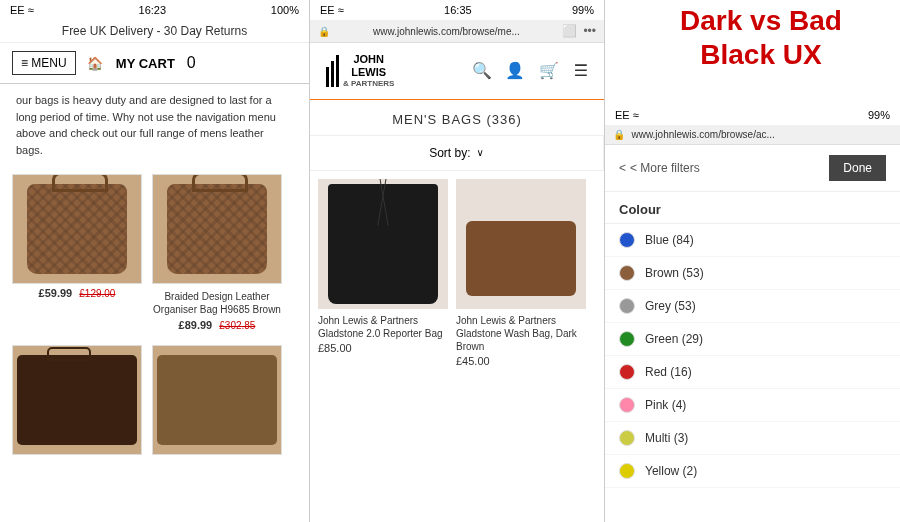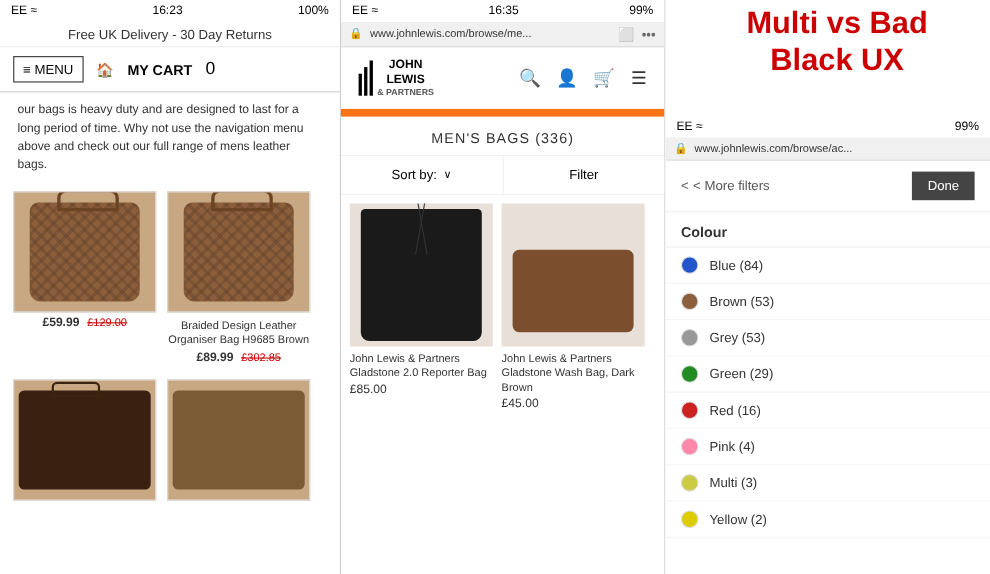--- a/index.html
+++ b/index.html
@@ -181,29 +181,29 @@
     }
     .phone-middle .browser-bar {
       background: #f0f0f0;
       display: flex;
       align-items: center;
       padding: 4px 8px;
       gap: 6px;
       border-bottom: 1px solid #ddd;
     }
     .lock-icon { font-size: 10px; color: #4CAF50; }
-    .url-text { font-size: 10px; color: #333; flex: 1; }
+    .url-text { font-size: 10px; color: #333; flex: 1; text-align: center; }
     .browser-icons { display: flex; gap: 6px; font-size: 12px; color: #666; }
 
     .phone-middle .store-header {
       display: flex;
       align-items: center;
       justify-content: space-between;
       padding: 10px 16px;
-      border-bottom: 7px solid #f97316;
+      border-bottom: 1px solid #f97316;
     }
     .jl-logo {
       display: flex;
       align-items: center;
       gap: 4px;
     }
     .jl-bars {
       display: flex;
       gap: 2px;
       align-items: flex-end;
@@ -476,23 +476,20 @@
     </div>
   </div>
 
   <div class="category-title">MEN'S BAGS (336)</div>
 
   <div class="sort-filter">
     <button class="sort-btn">
       <span>Sort by:</span>
       <span class="chevron">∨</span>
     </button>
-    <button class="filter-btn">
-      <span>Filter</span>
-    </button>
   </div>
 
   <div class="products-grid">
     <div class="mid-product">
       <div class="mid-product-img">
         <div style="width:110px;height:120px;background:#1a1a1a;border-radius:4px 4px 8px 8px;position:relative;">
           <div style="position:absolute;top:-18px;left:50%;width:1px;height:60px;background:#333;transform:translateX(-50%) rotate(-10deg);"></div>
           <div style="position:absolute;top:-18px;left:50%;width:1px;height:60px;background:#333;transform:translateX(-50%) rotate(10deg);"></div>
         </div>
       </div>
@@ -505,21 +502,21 @@
       </div>
       <div class="mid-product-title">John Lewis &amp; Partners Gladstone Wash Bag, Dark Brown</div>
       <div class="mid-product-price">£45.00</div>
     </div>
   </div>
 </div>
 
 <div class="phone-right">
 
   <div style="position:absolute;top:4px;right:4px;width:270px;z-index:10;text-align:center;">
-    <div class="title-text">Multi vs Bad</div>
+    <div class="title-text">Dark vs Bad</div>
     <div class="title-text">Black UX</div>
   </div>
 
   <div class="filter-panel" style="top:105px;height:417px;">
     <div class="filter-status-bar">
       <span>EE ≈</span>
       <span>99%</span>
     </div>
     <div class="filter-browser-bar">
       <span>🔒</span>

